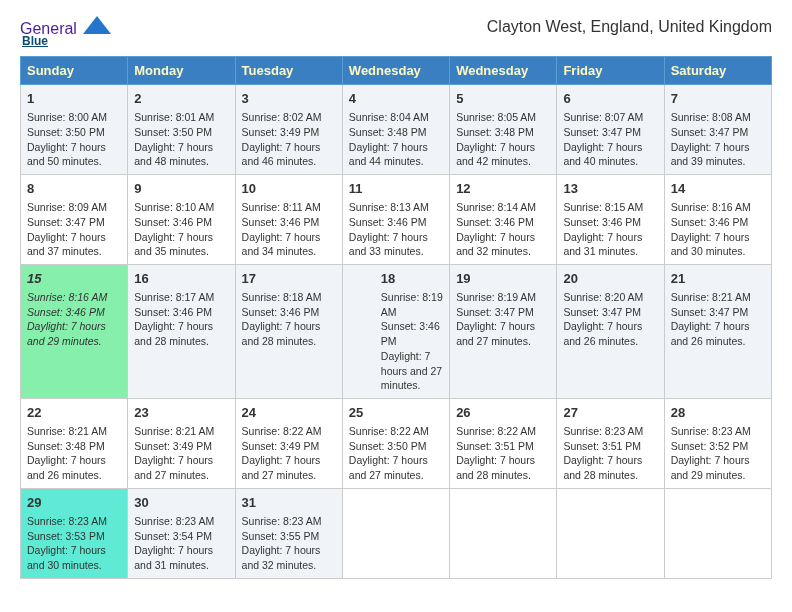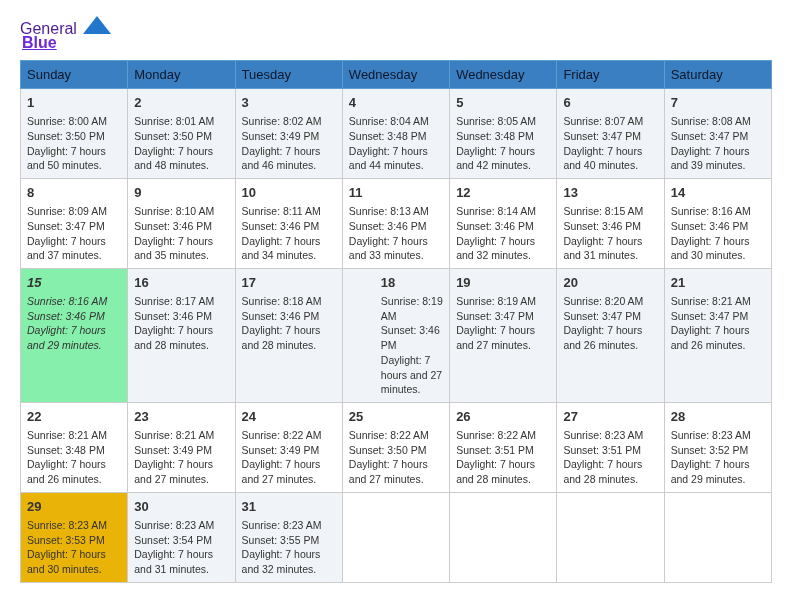--- a/index.html
+++ b/index.html
@@ -45,25 +45,25 @@
       color: #333;
       margin-top: 2px;
     }
     .calendar {
       width: 100%;
       border-collapse: collapse;
       font-size: 11px;
     }
     .calendar th {
       background-color: #3a7fc1;
-      color: #0f172a;
+      color: #fef9c3;
       text-align: left;
       padding: 6px 6px;
       font-size: 13px;
-      font-weight: normal;
+      font-weight: bold;
       border: 1px solid #5a9fd4;
     }
     .calendar td {
       vertical-align: top;
       padding: 5px 6px;
       border: 1px solid #ccc;
       background: #fff;
       width: 14.28%;
       min-height: 80px;
       font-size: 10.5px;
@@ -90,23 +90,24 @@
   <div class="logo">
     <div class="logo-row">
       <div>
         <span class="logo-general">General</span>
         <svg class="logo-icon" viewBox="0 0 28 18" xmlns="http://www.w3.org/2000/svg">
           <polygon points="0,18 14,0 28,18" fill="#2277cc"></polygon>
         </svg>
       </div>
       <div></div>
     </div>
-    <div style="color:#6d28d9; font-size:16px; font-weight:bold; margin-top:-4px; margin-left:2px;text-decoration:underline;">Blue</div>
+    <div style="color:#0c4a6e; font-size:12px; font-weight:bold; margin-top:-4px; margin-left:2px;text-decoration:underline;">Blue</div>
   </div>
   <div class="title-area">
+    <div class="location-title">Clayton West, England, United Kingdom</div>
   </div>
 </div>
 
 <table class="calendar">
   <thead>
     <tr>
       <th>Sunday</th>
       <th>Monday</th>
       <th>Tuesday</th>
       <th>Wednesday</th>
@@ -146,21 +147,21 @@
       <tr>
         <td style="background: rgb(255, 255, 255);"><span class="day-num">22</span><span>Sunrise: 8:21 AM</span><br><span>Sunset: 3:48 PM</span><br><span>Daylight: 7 hours and 26 minutes.</span></td>
         <td style="background: rgb(255, 255, 255);"><span class="day-num">23</span><span>Sunrise: 8:21 AM</span><br><span>Sunset: 3:49 PM</span><br><span>Daylight: 7 hours and 27 minutes.</span></td>
         <td style="background: rgb(255, 255, 255);"><span class="day-num">24</span><span>Sunrise: 8:22 AM</span><br><span>Sunset: 3:49 PM</span><br><span>Daylight: 7 hours and 27 minutes.</span></td>
         <td style="background: rgb(255, 255, 255);"><span class="day-num">25</span><span>Sunrise: 8:22 AM</span><br><span>Sunset: 3:50 PM</span><br><span>Daylight: 7 hours and 27 minutes.</span></td>
         <td style="background: rgb(255, 255, 255);"><span class="day-num">26</span><span>Sunrise: 8:22 AM</span><br><span>Sunset: 3:51 PM</span><br><span>Daylight: 7 hours and 28 minutes.</span></td>
         <td style="background: rgb(255, 255, 255);"><span class="day-num">27</span><span>Sunrise: 8:23 AM</span><br><span>Sunset: 3:51 PM</span><br><span>Daylight: 7 hours and 28 minutes.</span></td>
         <td style="background: rgb(255, 255, 255);"><span class="day-num">28</span><span>Sunrise: 8:23 AM</span><br><span>Sunset: 3:52 PM</span><br><span>Daylight: 7 hours and 29 minutes.</span></td>
       </tr>
       <tr>
-        <td style="background: #eab308;"><span class="day-num">29</span><span>Sunrise: 8:23 AM</span><br><span>Sunset: 3:53 PM</span><br><span>Daylight: 7 hours and 30 minutes.</span></td>
+        <td style="background: #5eead4;"><span class="day-num">29</span><span>Sunrise: 8:23 AM</span><br><span>Sunset: 3:53 PM</span><br><span>Daylight: 7 hours and 30 minutes.</span></td>
         <td style="background: rgb(240, 244, 248);"><span class="day-num">30</span><span>Sunrise: 8:23 AM</span><br><span>Sunset: 3:54 PM</span><br><span>Daylight: 7 hours and 31 minutes.</span></td>
         <td style="background: rgb(240, 244, 248);"><span class="day-num">31</span><span>Sunrise: 8:23 AM</span><br><span>Sunset: 3:55 PM</span><br><span>Daylight: 7 hours and 32 minutes.</span></td>
         <td class="empty-cell" style="background: rgb(255, 255, 255);"></td>
         <td class="empty-cell" style="background: rgb(255, 255, 255);"></td>
         <td class="empty-cell" style="background: rgb(255, 255, 255);"></td>
         <td class="empty-cell" style="background: rgb(255, 255, 255);"></td>
       </tr>
     </tbody>
 </table>
 

